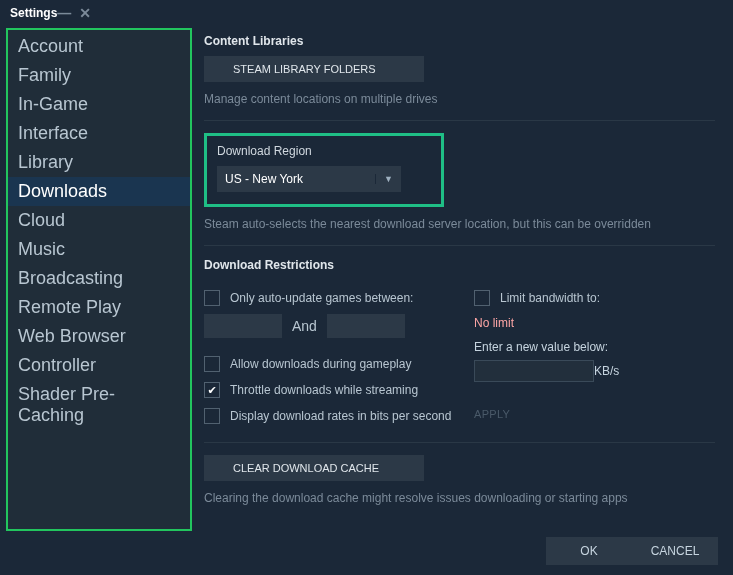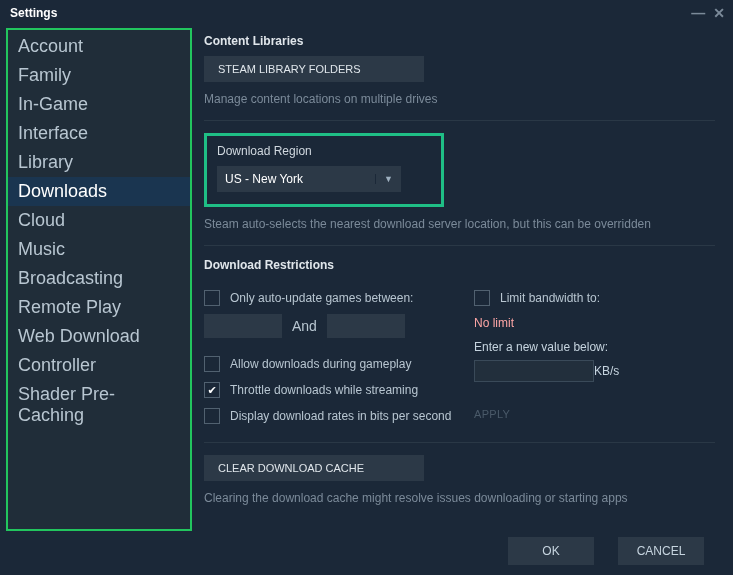--- a/index.html
+++ b/index.html
@@ -10,21 +10,21 @@
     width: 733px;
     height: 575px;
     overflow: hidden;
     color: #c6d4df;
     font-size: 12px;
     position: relative;
   }
   .titlebar {
     display: flex;
     align-items: center;
-    justify-content: space-between;
+    justify-content: flex-start;
     padding: 6px 8px 4px 10px;
     color: #fff;
     font-size: 12px;
     font-weight: bold;
   }
   .win-controls { display:flex; gap:8px; align-items:center; }
   .win-controls span { color:#7b8a99; cursor:default; font-size:14px; line-height:1; }
   .main {
     display: flex;
     position: absolute;
@@ -58,21 +58,21 @@
   }
   .section-title {
     color: #e0e6eb;
     font-weight: bold;
     font-size: 12px;
     margin-bottom: 8px;
   }
   .flat-button {
     background: #2c3947;
     color: #e0e6eb;
-    padding: 7px 14px;
+    padding: 7px 29px;
     font-size: 11px;
     border: none;
     display: inline-block;
     min-width: 220px;
     text-align: left;
     cursor: default;
   }
   .helper {
     color: #7b8a99;
     font-size: 12px;
@@ -153,24 +153,24 @@
   }
   .unit { color: #c6d4df; font-size: 12px; }
   .apply {
     color: #4a5a69;
     font-size: 11px;
     margin-top: 26px;
     letter-spacing: 0.3px;
   }
   .footer {
     position: absolute;
-    right: 29px;
+    right: 15px;
     bottom: 10px;
     display: flex;
-    gap: 24px;
+    gap: 0;
   }
   .dlg-btn {
     background: #2c3947;
     color: #c6d4df;
     width: 86px;
     height: 28px;
     border: none;
     font-size: 12px;
     cursor: default;
   }
@@ -191,21 +191,21 @@
     <div class="sidebar-item">Account</div>
     <div class="sidebar-item">Family</div>
     <div class="sidebar-item">In-Game</div>
     <div class="sidebar-item">Interface</div>
     <div class="sidebar-item">Library</div>
     <div class="sidebar-item active">Downloads</div>
     <div class="sidebar-item">Cloud</div>
     <div class="sidebar-item">Music</div>
     <div class="sidebar-item">Broadcasting</div>
     <div class="sidebar-item">Remote Play</div>
-    <div class="sidebar-item">Web Download</div>
+    <div class="sidebar-item">Web Browser</div>
     <div class="sidebar-item">Controller</div>
     <div class="sidebar-item">Shader Pre-Caching</div>
   </div>
 
   <div class="content">
 
     <div class="section-title">Content Libraries</div>
     <div class="flat-button">STEAM LIBRARY FOLDERS</div>
     <div class="helper">Manage content locations on multiple drives</div>
 

